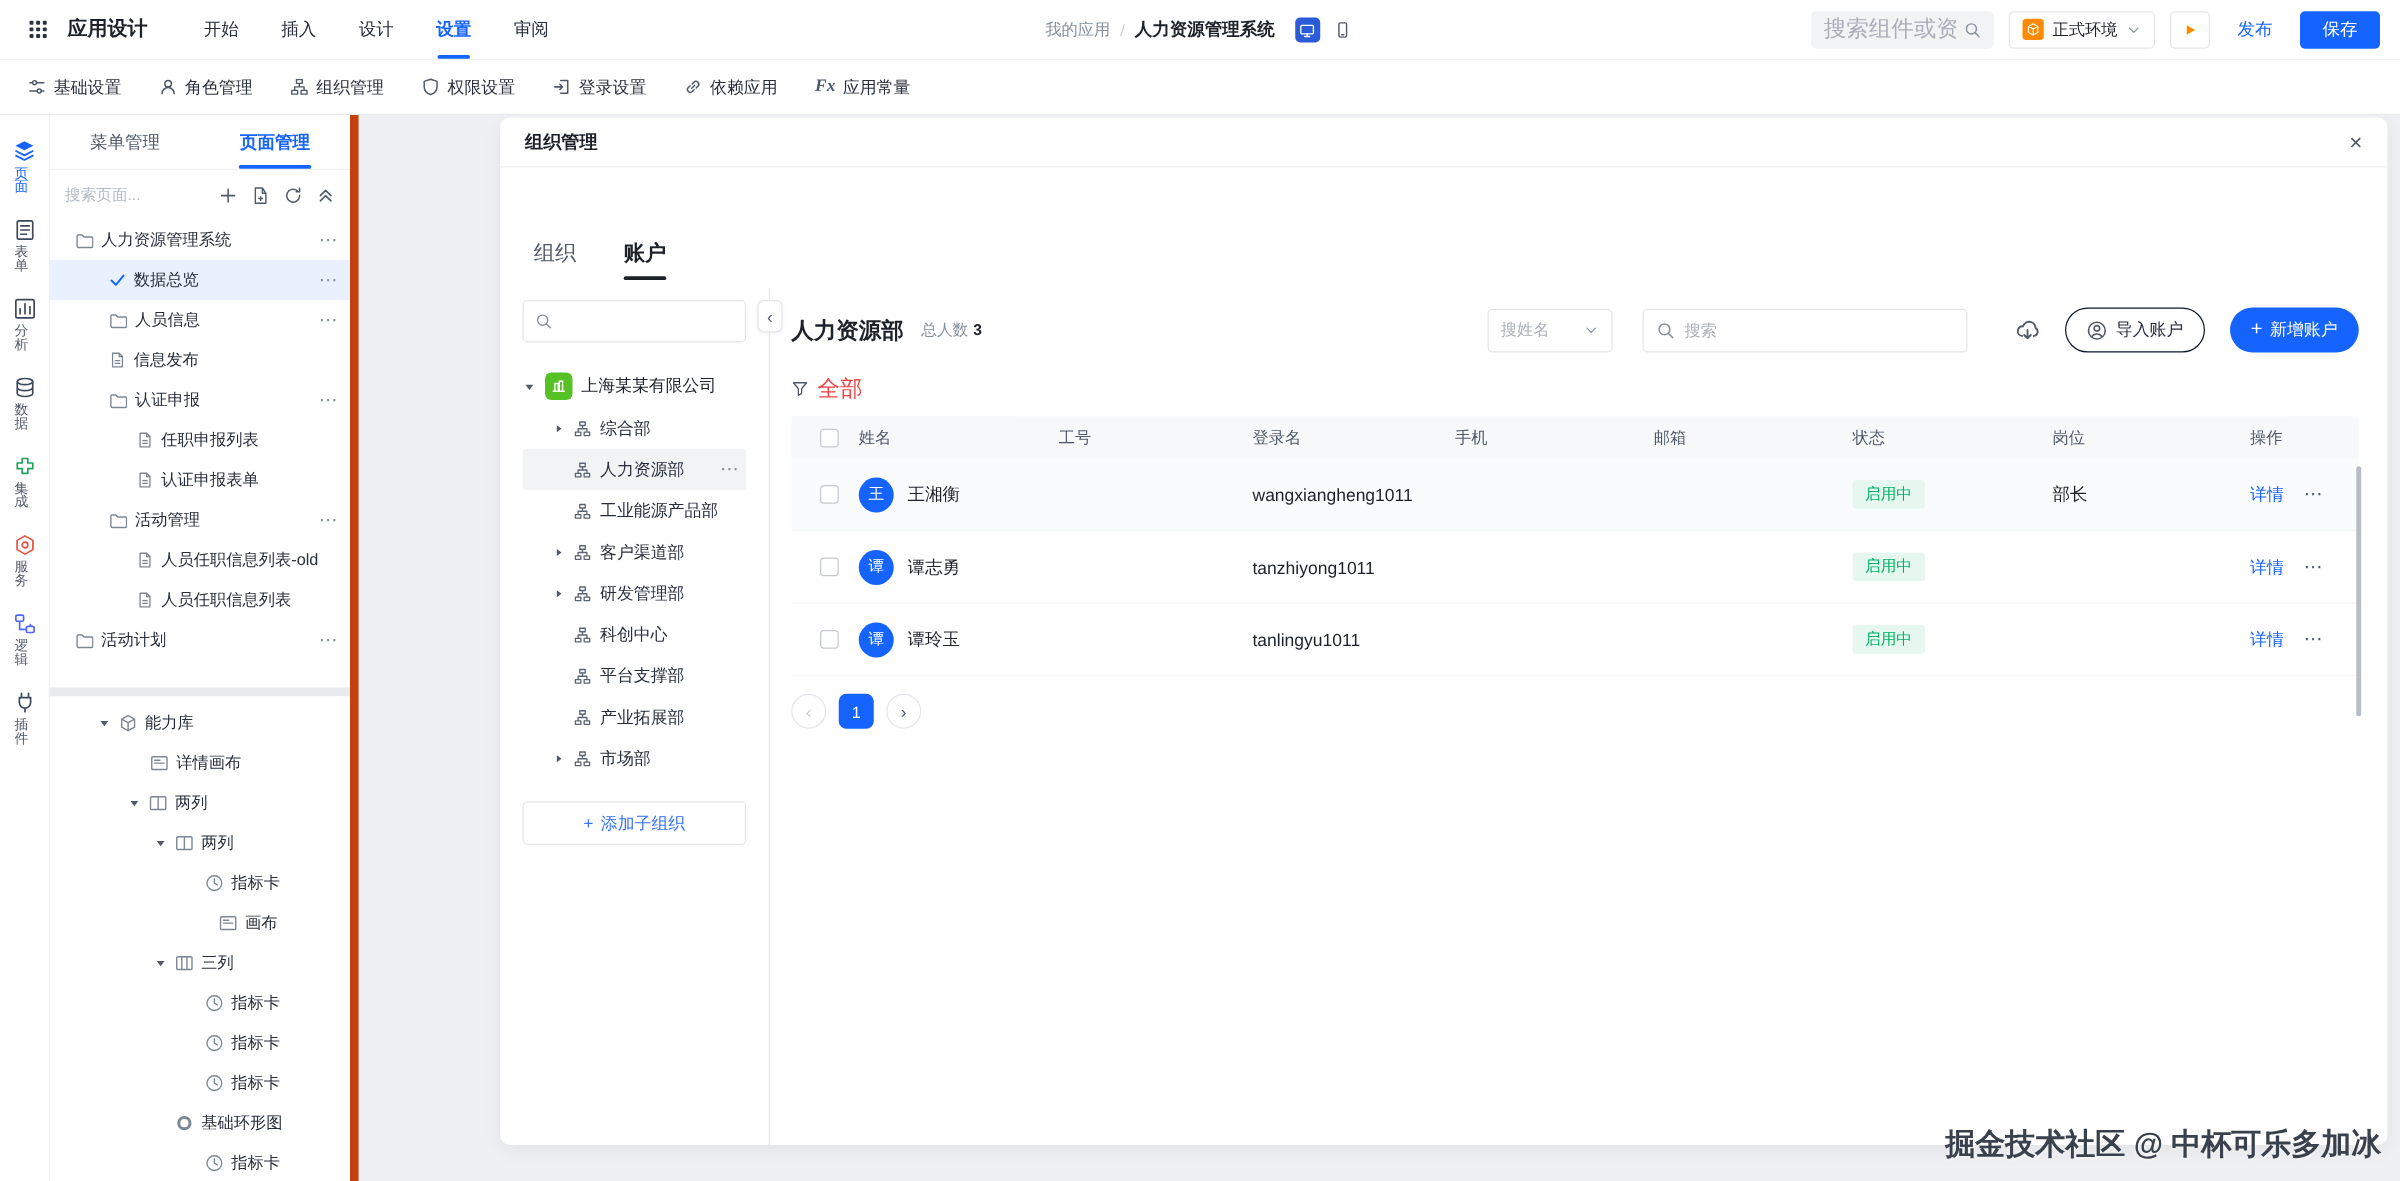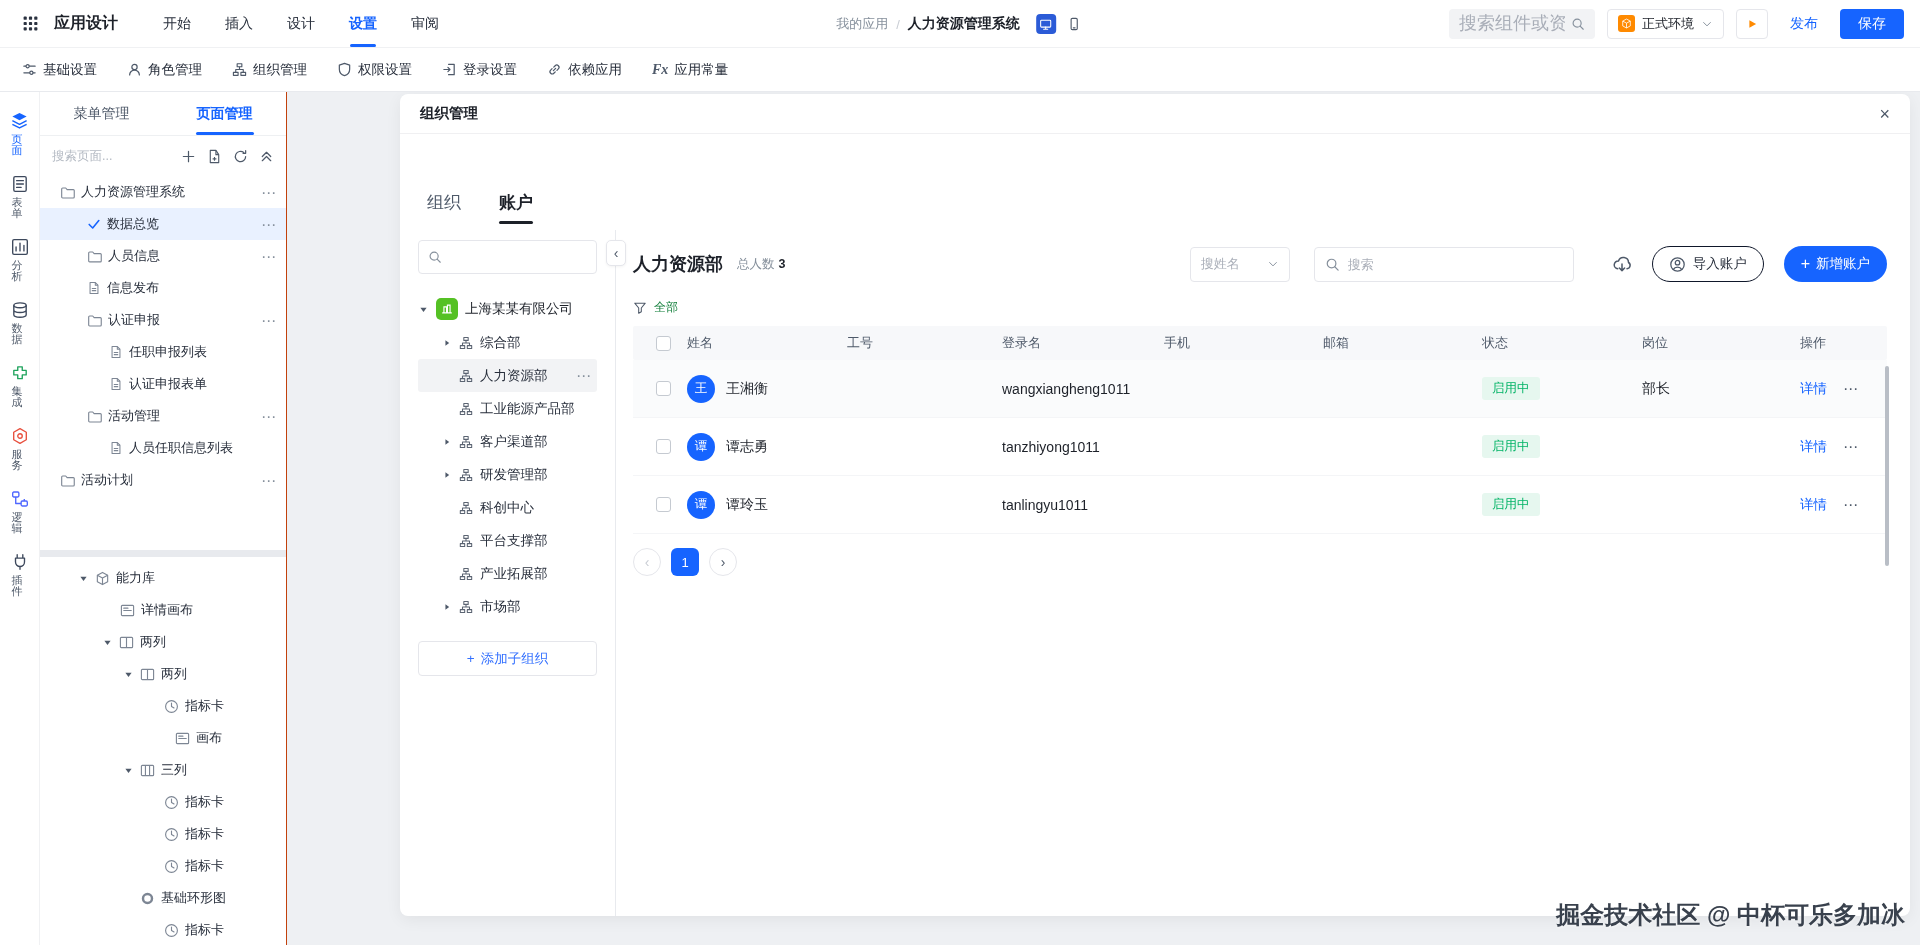--- a/index.html
+++ b/index.html
@@ -48,21 +48,21 @@
 .rail{width:40px;border-right:1px solid #f0f1f3;display:flex;flex-direction:column;align-items:center;padding-top:12px;gap:5px;background:#fff}
 .rail-item{width:40px;display:flex;flex-direction:column;align-items:center;gap:4px;padding:7px 12px;cursor:pointer}
 .rail-item .ic{color:#3d485c}
 .rail-item span{font-size:11px;line-height:1;color:#4e5969}
 .rail-item.active .ic,.rail-item.active span{color:#1664ff}
 .ic-green{color:#1ea35c !important}
 .ic-red{color:#e8503e !important}
 .ic-indigo{color:#4f67ff !important}
 
 
-.left-panel{width:247px;border-right:1px solid #c2410c;display:flex;flex-direction:column;background:#fff}
+.left-panel{width:247px;border-right:7px solid #c2410c;display:flex;flex-direction:column;background:#fff}
 .lp-tabs{height:44px;display:flex;border-bottom:1px solid #eef0f2;flex:none}
 .lp-tab{flex:1;display:flex;align-items:center;justify-content:center;font-size:14px;color:#4e5969;cursor:pointer;position:relative}
 .lp-tab.active{color:#1664ff;font-weight:600}
 .lp-tab.active::after{content:"";position:absolute;bottom:0;left:50%;transform:translateX(-50%);width:58px;height:3px;background:#1664ff;border-radius:2px}
 .lp-search-row{display:flex;align-items:center;gap:10px;padding:6px 12px;height:40px;flex:none}
 .lp-search{flex:1;display:flex;align-items:center;height:28px;min-width:0}
 .lp-search input{width:100%;border:0;outline:0;font-size:12.5px;color:#272e3b}
 .lp-search input::placeholder{color:#b4bac3}
 .lp-tools{display:flex;align-items:center;gap:11px;color:#4e5969}
 .lp-tools .ic{cursor:pointer}
@@ -121,21 +121,21 @@
 .dd-select .ic{color:#86909c}
 .dd-search{width:260px;height:35px;border:1px solid #e5e6eb;border-radius:4px;display:flex;align-items:center;gap:8px;padding:0 10px;margin-left:24px;background:#fff}
 .dd-search .ic{color:#86909c}
 .dd-search input{flex:1;border:0;outline:0;min-width:0;font-size:13px;color:#272e3b}
 .dd-search input::placeholder{color:#a9aeb8}
 .dd-cloud{width:36px;height:36px;margin-left:30px;display:flex;align-items:center;justify-content:center;color:#4e5969;cursor:pointer;background:transparent;border:0}
 .dd-import{height:36px;margin-left:12px;padding:0 16px;border:1px solid #0f172a;border-radius:18px;background:#fff;display:flex;align-items:center;gap:7px;font-size:13.5px;color:#272e3b;cursor:pointer}
 .dd-import .ic{color:#4e5969}
 .dd-add{height:36px;margin-left:20px;padding:0 17px;border:0;border-radius:18px;background:#1664ff;color:#fff;display:flex;align-items:center;gap:6px;font-size:13.5px;cursor:pointer}
 .dd-add .plus{font-size:16px;line-height:1}
-.dd-filter{margin-top:16px;display:flex;align-items:center;gap:7px;font-size:12px;color:#15803d}
+.dd-filter{margin-top:16px;display:flex;align-items:center;gap:7px;font-size:18px;color:#ef4444}
 .dd-filter .ic{color:#4e5969;cursor:pointer}
 
 
 .tbl{margin-top:10px;position:relative}
 .trow{display:grid;grid-template-columns:54px 160px 155px 162px 159px 159px 160px 158px minmax(0,1fr);align-items:center}
 .thead{height:34px;background:#f7f8fa;border-radius:2px;font-size:13px;color:#4e5969}
 .tdata{height:58px;border-bottom:1px solid #f4f5f7;font-size:14px}
 .tdata.hovered{background:#fafbfc}
 .cb{width:15px;height:15px;border:1px solid #c5cad1;border-radius:3px;background:#fff;margin-left:23px;cursor:pointer}
 .cell-name{display:flex;align-items:center;gap:11px}
@@ -599,20 +599,26 @@
             <use href="#i-doc"></use>
           </svg>
           <span>认证申报表单</span>
         </div>
       <div class="tree-row d1">
           <svg class="ic" width="15" height="15">
             <use href="#i-folder"></use>
           </svg>
           <span>活动管理</span>
           <span class="t-more">⋯</span>
+        </div>
+      <div class="tree-row d2">
+          <svg class="ic" width="14" height="14">
+            <use href="#i-doc"></use>
+          </svg>
+          <span>人员任职信息列表-old</span>
         </div>
       <div class="tree-row d2">
           <svg class="ic" width="14" height="14">
             <use href="#i-doc"></use>
           </svg>
           <span>人员任职信息列表</span>
         </div>
       <div class="tree-row d0">
           <svg class="ic" width="15" height="15">
             <use href="#i-folder"></use>

